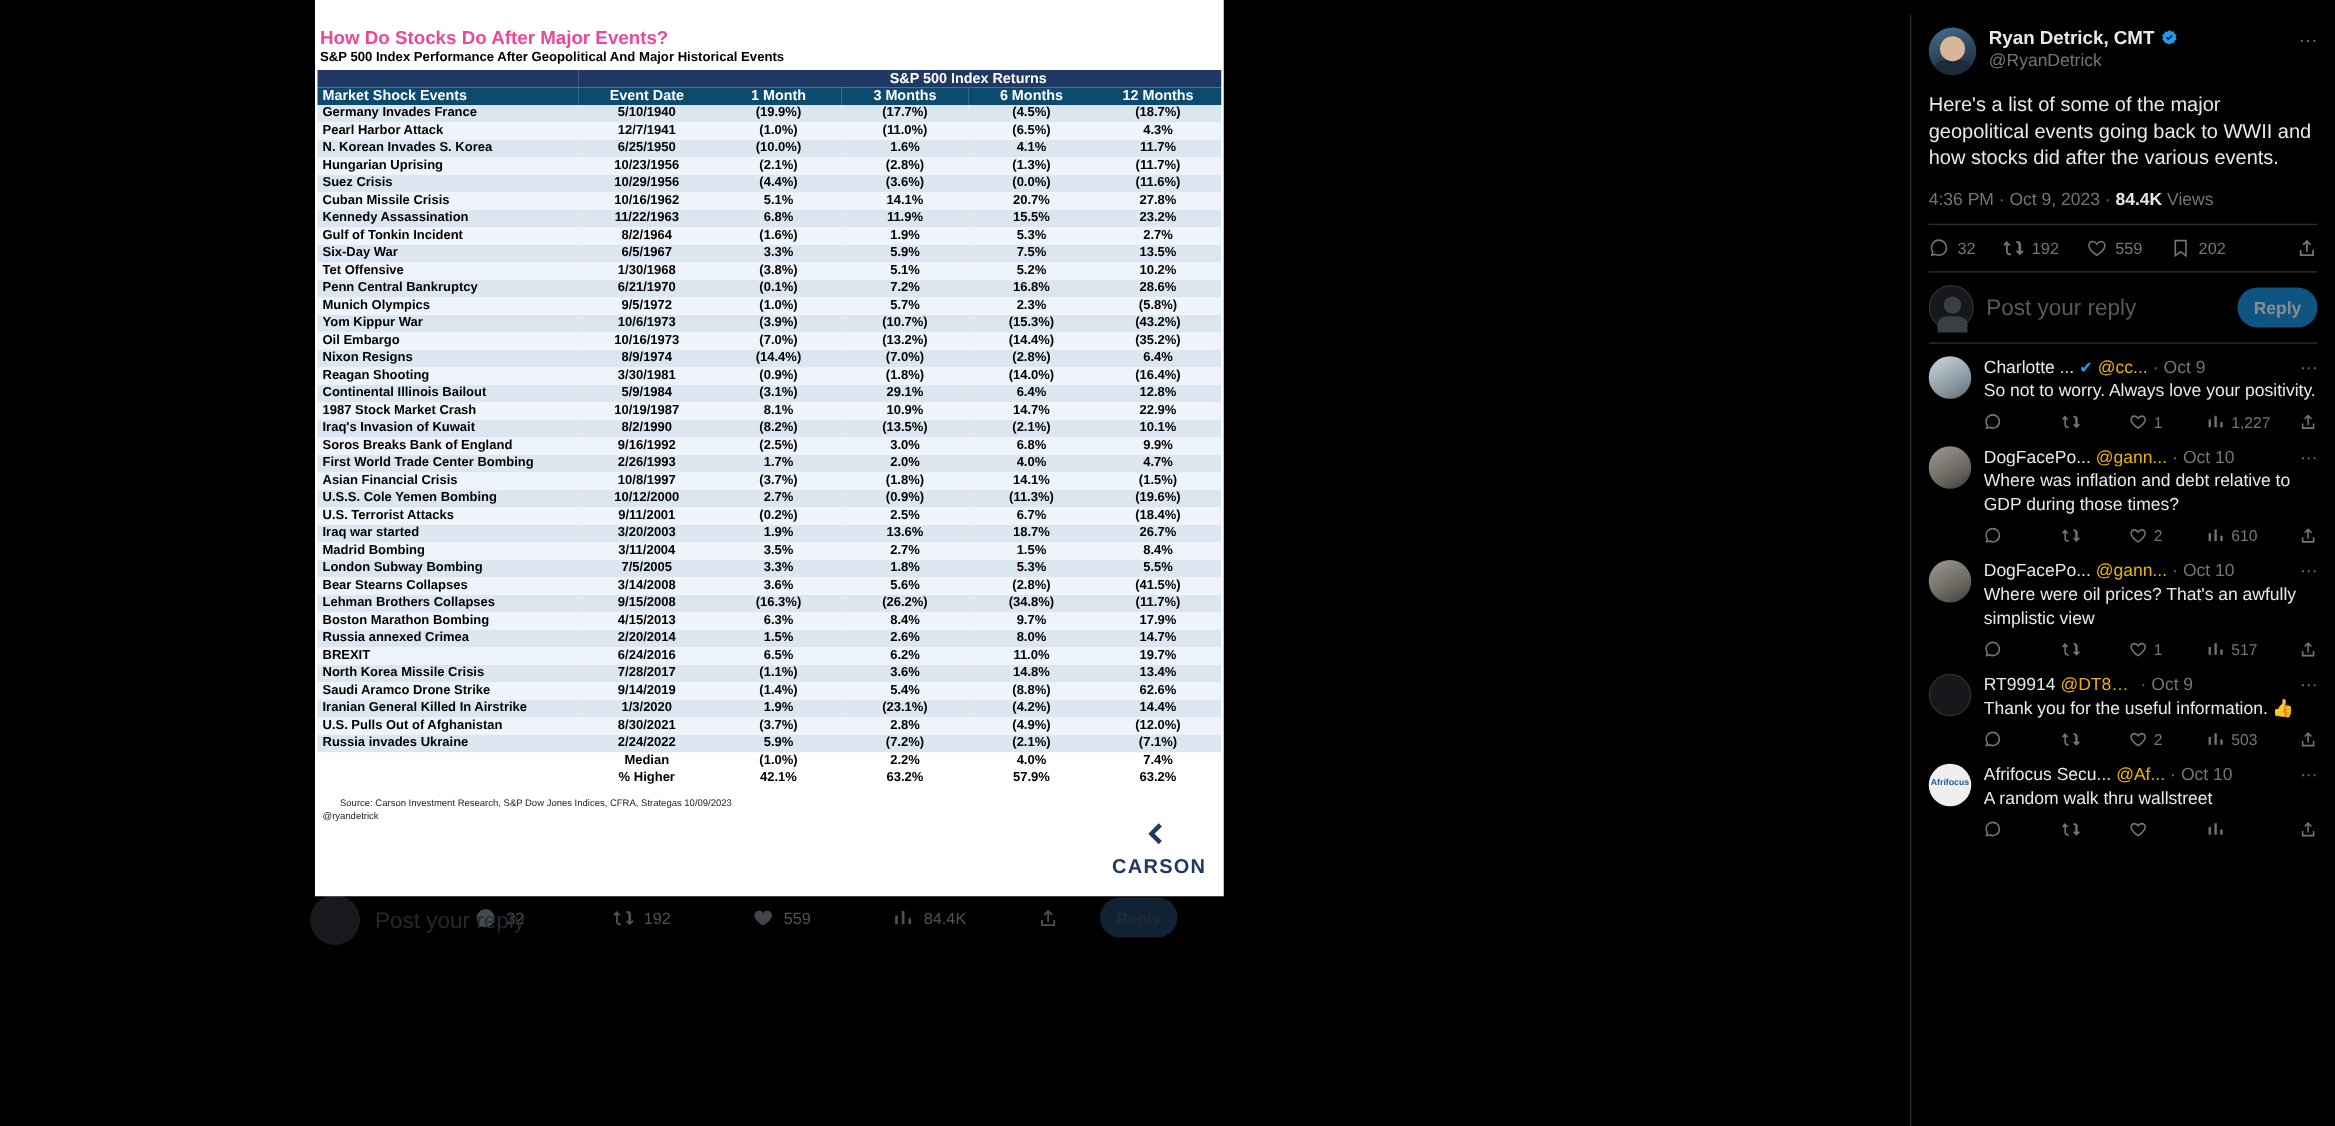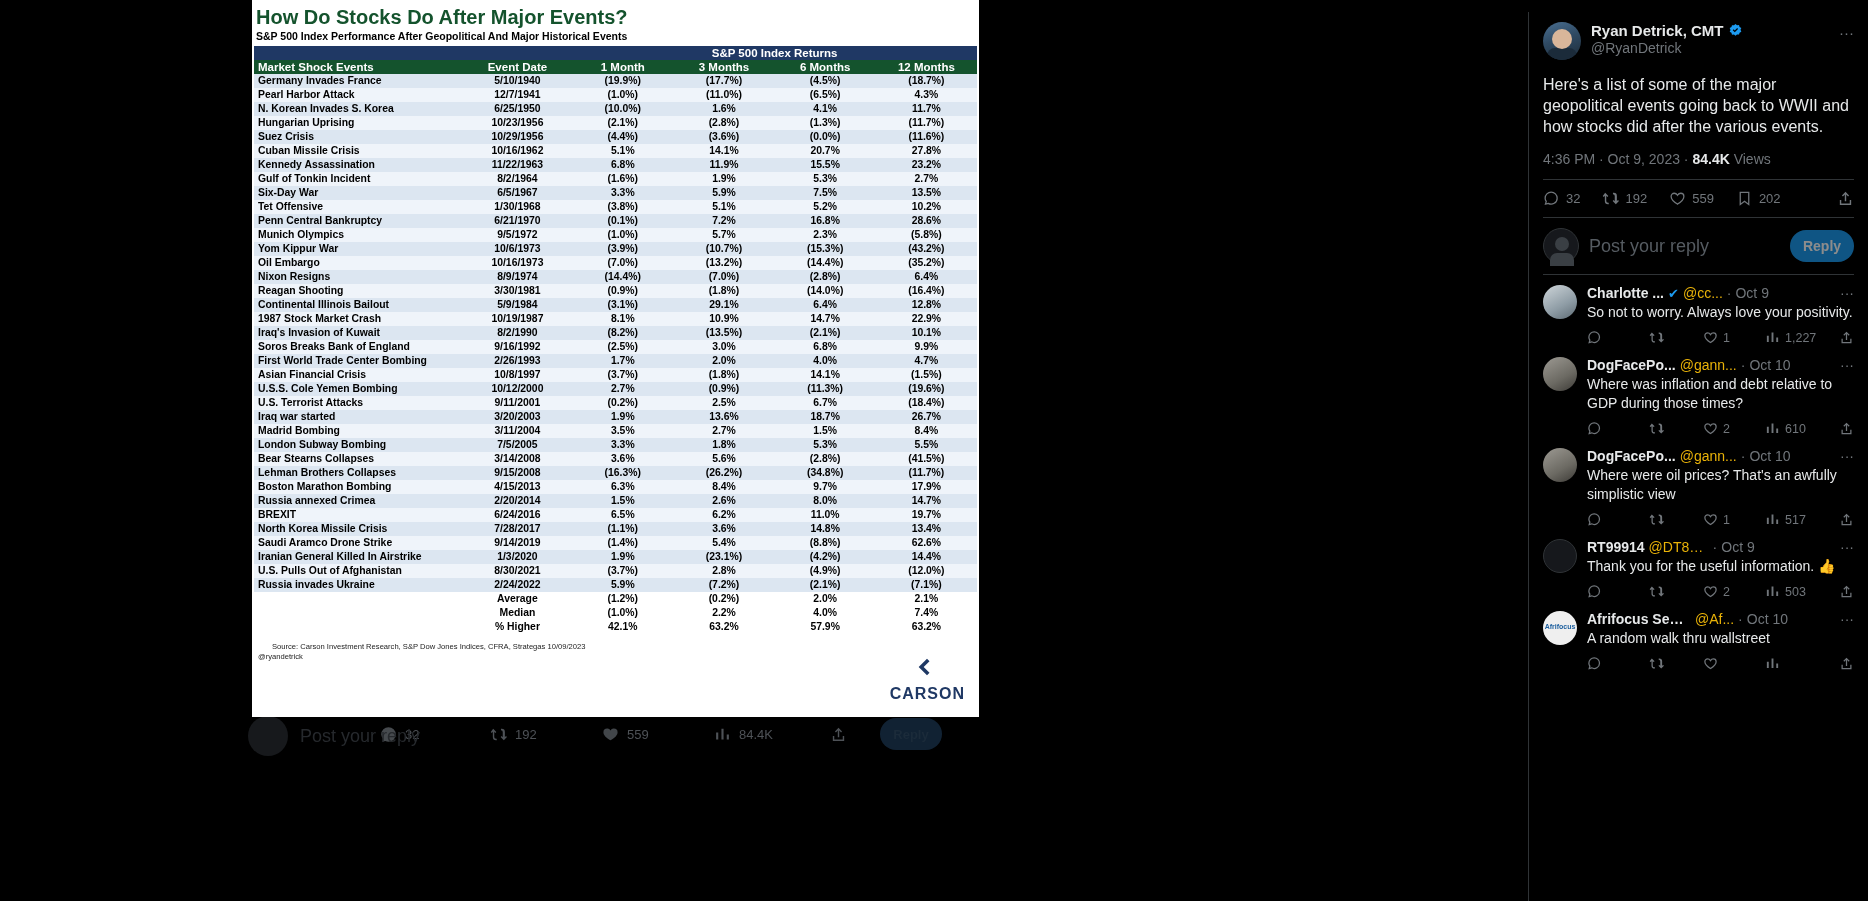--- a/index.html
+++ b/index.html
@@ -27,27 +27,27 @@
     position: absolute; left: 880px; top: 718px; width: 62px; height: 32px; border-radius: 16px;
     background: #123; color: #1b2b3a; font-size: 13px; font-weight: bold;
     display: flex; align-items: center; justify-content: center;
   }
 
   
   .lightbox {
     position: absolute; left: 252px; top: 0px; width: 727px; height: 717px;
     background: #ffffff; overflow: hidden;
   }
-  .img-title { font-size: 20px; font-weight: bold; color: #14532d; padding: 6px 0 0 4px; }
+  .img-title { font-size: 15px; font-weight: bold; color: #ec4899; padding: 22px 0 0 4px; }
   .img-sub { font-size: 10.5px; font-weight: bold; color: #000; padding: 1px 0 4px 4px; }
   .tbl-wrap { padding: 0 2px; }
   table.shock { border-collapse: collapse; width: 723px; font-size: 10.4px; }
   table.shock th, table.shock td { padding: 0 4px; height: 14px; line-height: 14px; }
   .hdr-top td { background: #1f3864; color: #fff; text-align: center; font-weight: bold; font-size: 11.5px; height: 18px; }
-  .hdr-col td { background: #14532d; color: #fff; font-weight: bold; font-size: 11.5px; height: 19px; }
+  .hdr-col td { background: #0c4a6e; color: #fff; font-weight: bold; font-size: 11.5px; height: 19px; }
   .c-name { text-align: left; width: 200px; }
   .c-date { text-align: center; width: 105px; }
   .c-num { text-align: center; width: 97px; }
   tbody tr:nth-child(odd) td { background: #dce6f1; }
   tbody tr:nth-child(even) td { background: #eff4fa; }
   tbody td { color: #000; font-weight: bold; }
   tbody td.c-date, tbody td.c-num { font-weight: bold; }
   .summ td { background: #fff !important; color: #000; font-weight: bold; height: 14px; }
   .summ td.lbl { text-align: center; }
   .src { font-size: 7.6px; color: #222; padding: 8px 0 0 20px; }
@@ -90,21 +90,21 @@
   .reply-avatar::before{content:"";position:absolute;left:6px;top:24px;width:24px;height:13px;border-radius:7px 7px 0 0;background:#3a3f44;}
   .reply-placeholder { flex: 1; color: #555b61; font-size: 18px; }
   .reply-btn {
     width: 64px; height: 32px; border-radius: 16px; background: #1d9bf0; opacity: .55;
     color: #fff; font-size: 14px; font-weight: bold; display: flex; align-items: center; justify-content: center;
   }
   .comment { display: flex; gap: 10px; padding: 10px 0 2px 0; }
   .c-avatar { width: 34px; height: 34px; border-radius: 17px; flex: 0 0 34px; position: relative; overflow: hidden; }
   .c-body { flex: 1; min-width: 0; }
   .c-head { display: flex; align-items: center; gap: 4px; font-size: 14px; }
-  .c-name2 { font-weight: bold; color: #e7e9ea; white-space: nowrap; overflow: hidden; text-overflow: ellipsis; max-width: 104px; }
+  .c-name2 { font-weight: normal; color: #e7e9ea; white-space: nowrap; overflow: hidden; text-overflow: ellipsis; max-width: 104px; }
   .c-handle { color: #eab308; white-space: nowrap; overflow: hidden; text-overflow: ellipsis; max-width: 60px; }
   .c-sep, .c-date2 { color: #71767b; }
   .c-dots { margin-left: auto; color: #71767b; }
   .c-text { font-size: 14px; line-height: 19px; color: #e7e9ea; margin-top: 2px; }
   .c-actions { display: flex; align-items: center; margin-top: 8px; color: #71767b; font-size: 12.5px; }
   .c-actions .ca { display: flex; align-items: center; gap: 5px; }
   .ca-reply { width: 62px; } .ca-rt { width: 54px; } .ca-like { width: 62px; } .ca-views { width: 70px; }
   .ca-share { margin-left: auto; }
   svg { display: block; }
 </style>
@@ -483,28 +483,20 @@
             <tr>
               <td class="c-name">Russia invades Ukraine</td>
               <td class="c-date">2/24/2022</td>
               <td class="c-num">5.9%</td>
               <td class="c-num">(7.2%)</td>
               <td class="c-num">(2.1%)</td>
               <td class="c-num">(7.1%)</td>
             </tr>
           </tbody>
         <tfoot id="shock-foot">
-            <tr class="summ">
-              <td class="c-name"></td>
-              <td class="c-date lbl">Average</td>
-              <td class="c-num">(1.2%)</td>
-              <td class="c-num">(0.2%)</td>
-              <td class="c-num">2.0%</td>
-              <td class="c-num">2.1%</td>
-            </tr>
             <tr class="summ">
               <td class="c-name"></td>
               <td class="c-date lbl">Median</td>
               <td class="c-num">(1.0%)</td>
               <td class="c-num">2.2%</td>
               <td class="c-num">4.0%</td>
               <td class="c-num">7.4%</td>
             </tr>
             <tr class="summ">
               <td class="c-name"></td>

